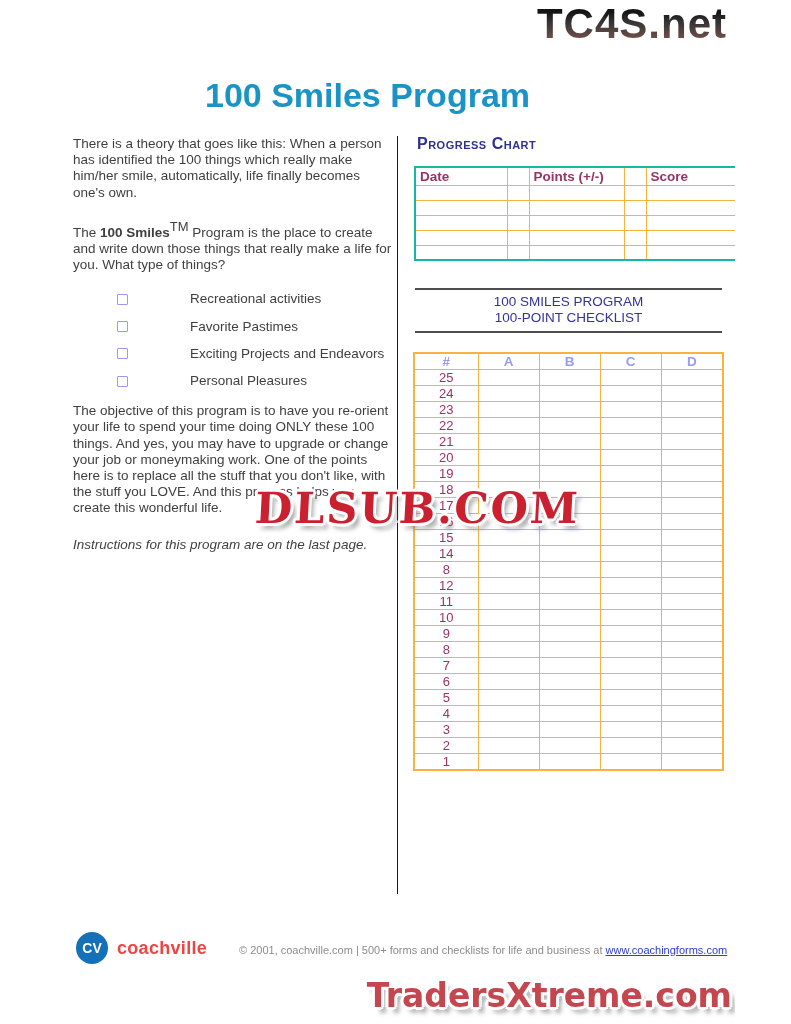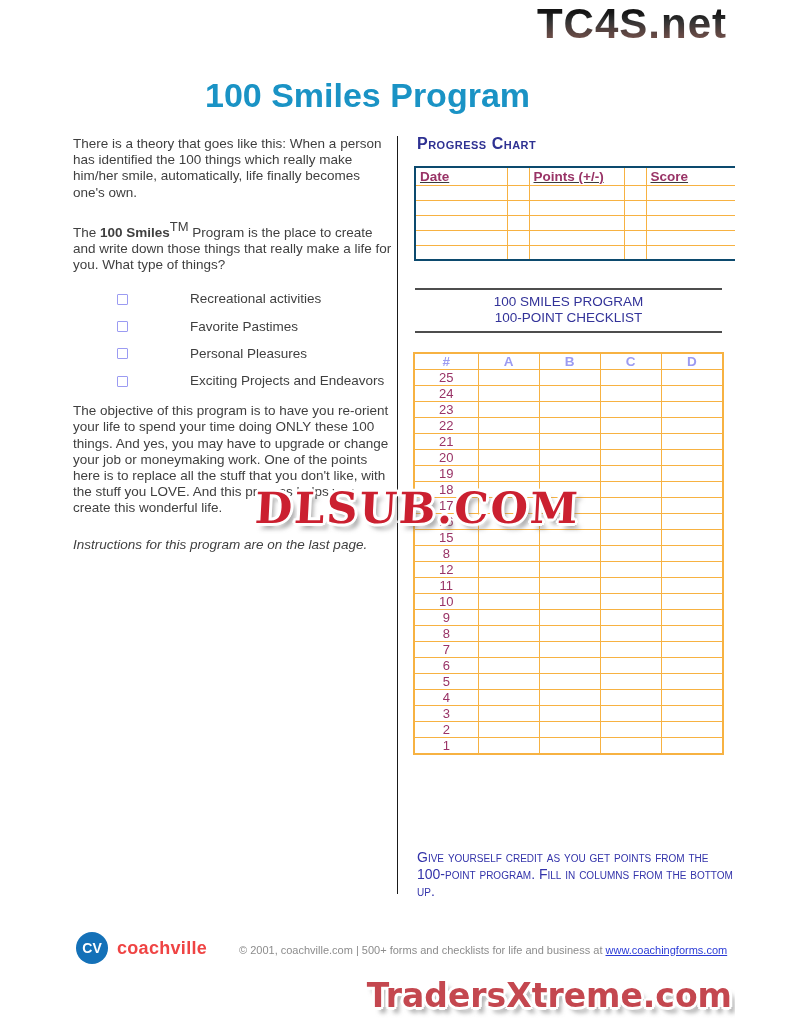--- a/index.html
+++ b/index.html
@@ -42,21 +42,21 @@
 
   
   .vline { position:absolute; left:397px; top:136px; width:1px; height:758px; background:#1a1a1a; }
 
   
   .pc-heading {
     position:absolute; left:417px; top:135px;
     font-variant:small-caps; font-weight:bold; font-size:16px; color:#2e3192; letter-spacing:.5px;
   }
   table { border-collapse:collapse; table-layout:fixed; }
-  .progress-table { position:absolute; left:414px; top:166px; width:322px; border:2px solid #0c4a6e;text-decoration:underline; }
+  .progress-table { position:absolute; left:414px; top:166px; width:322px; border:2px solid #14b8a6; }
   .progress-table th, .progress-table td { border:1px solid #f7b242; height:15px; padding:0 4px; }
   .progress-table th { text-align:left; font-size:13.5px; font-weight:bold; color:#993366; height:18px; }
 
   .chk-title {
     position:absolute; left:415px; top:288px; width:307px;
     border-top:2px solid #4d4d4d; border-bottom:2px solid #4d4d4d;
     text-align:center; padding:4px 0 5px 0;
     color:#333399; font-size:13.5px; line-height:16px; font-weight:normal;
   }
 
@@ -119,25 +119,25 @@
         <div class="check-item">
           <span class="checkbox"></span>
           <span>Recreational activities</span>
         </div>
         <div class="check-item">
           <span class="checkbox"></span>
           <span>Favorite Pastimes</span>
         </div>
         <div class="check-item">
           <span class="checkbox"></span>
-          <span>Personal Pleasures</span>
+          <span>Exciting Projects and Endeavors</span>
         </div>
         <div class="check-item">
           <span class="checkbox"></span>
-          <span>Exciting Projects and Endeavors</span>
+          <span>Personal Pleasures</span>
         </div>
       </div>
     <p>The objective of this program is to have you re-orient your life to spend your time doing ONLY these 100 things.  And yes, you may have to upgrade or change your job or moneymaking work.  One of the points here is to replace all the stuff that you don't like, with the stuff you LOVE.  And this process helps you create this wonderful life.</p>
     <p class="instructions">Instructions for this program are on the last page.</p>
   </div>
 
   <div class="vline"></div>
 
   <div class="pc-heading">Progress Chart</div>
 
@@ -291,20 +291,27 @@
           <td></td>
         </tr>
         <tr>
           <td class="rownum">15</td>
           <td></td>
           <td></td>
           <td></td>
           <td></td>
         </tr>
         <tr>
+          <td class="rownum">14</td>
+          <td></td>
+          <td></td>
+          <td></td>
+          <td></td>
+        </tr>
+        <tr>
           <td class="rownum">8</td>
           <td></td>
           <td></td>
           <td></td>
           <td></td>
         </tr>
         <tr>
           <td class="rownum">12</td>
           <td></td>
           <td></td>
@@ -384,21 +391,20 @@
         <tr>
           <td class="rownum">1</td>
           <td></td>
           <td></td>
           <td></td>
           <td></td>
         </tr>
       </tbody>
   </table>
 
-  <div class="note">Give yourself credit as you get points from the 100-point program.  Fill in columns from the bottom up.</div>
 
   <div class="footer-logo">
     <span class="cv-circle">CV</span>
     <span class="cv-name">coachville</span>
   </div>
   <div class="copyright">
     <span>© 2001, coachville.com | 500+ forms and checklists for life and business at </span><a href="#">www.coachingforms.com</a>
   </div>
 
   <div class="wm-mid wm-outline">DLSUB.COM</div>

